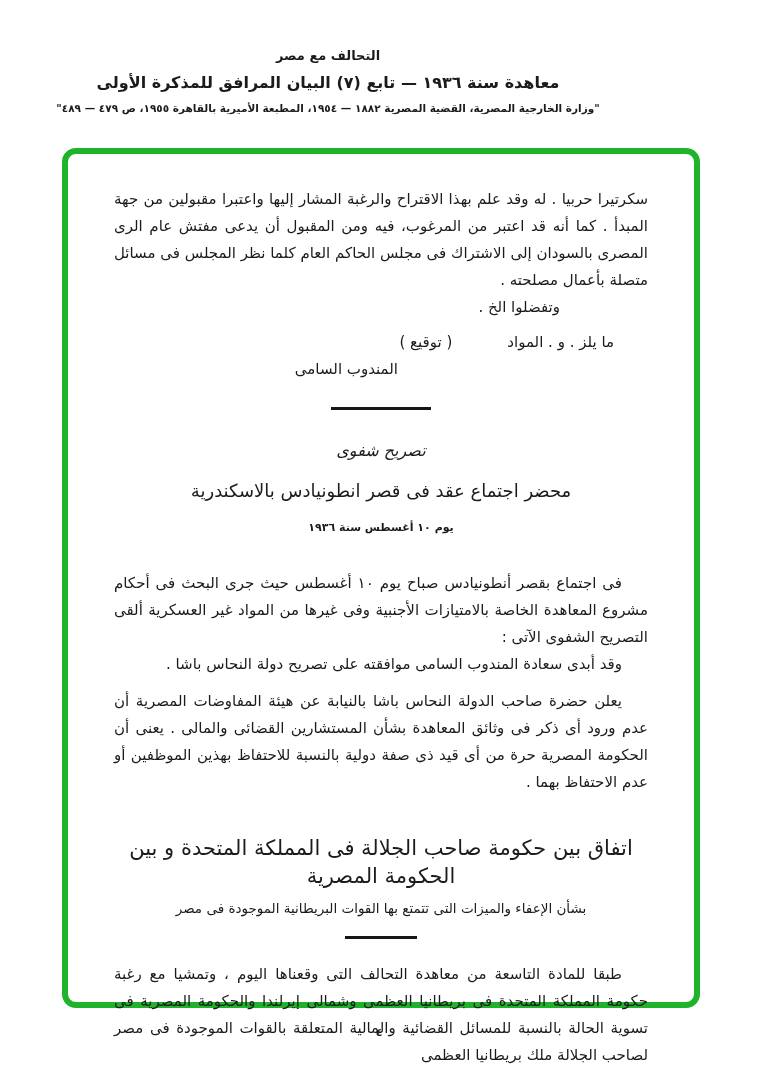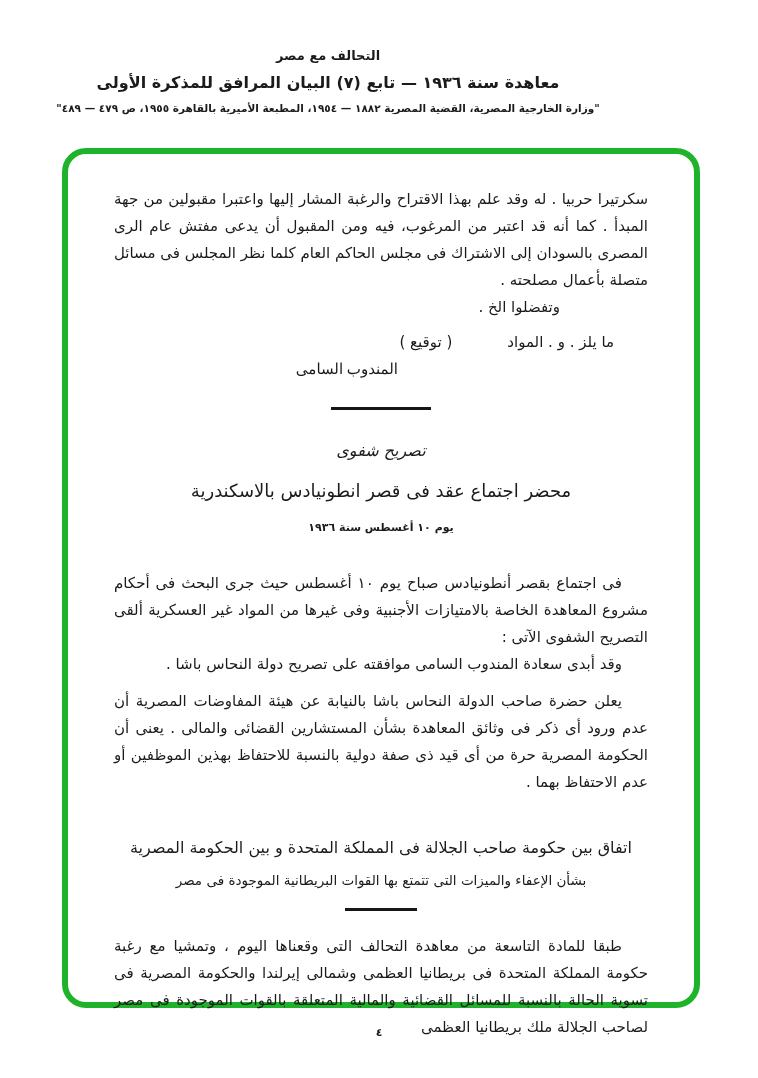--- a/index.html
+++ b/index.html
@@ -17,21 +17,21 @@
   .hdr { direction: rtl; text-align: center; }
   .h-title  { padding-top: 48px; font-size: 13px; font-weight: bold; letter-spacing: .5px; }
   .h-sub    { margin-top: 10px; font-size: 16px; font-weight: bold; }
   .h-cite   { margin-top: 10px; font-size: 10.5px; font-weight: bold; }
 
   
   .green-box {
     position: absolute; left: 62px; top: 148px;
     width: 638px; height: 860px;
     border: 6px solid #1fb32c;
-    border-radius: 24px;
+    border-radius: 14px;
     box-sizing: border-box;
     background: transparent;
   }
 
   
   .content {
     direction: rtl;
     padding: 32px 46px 0 46px;
     font-size: 15px;
     line-height: 27px;
@@ -43,21 +43,21 @@
 
   .closing { text-align: right; padding-right: 88px; }
 
   .sig { margin-top: 8px; }
   .sig-row {
     display: flex; flex-direction: row;
     justify-content: flex-start; 
     gap: 55px;
     padding-right: 34px;
   }
-  .sig-title { text-align: right; padding-right: 250px; font-family: Liberation Serif, serif; }
+  .sig-title { text-align: right; padding-right: 250px; }
 
   .rule { background: #161616; height: 3px; }
   .rule-1 { width: 100px; margin: 24px auto 0 auto; }
   .rule-2 { width: 72px;  margin: 16px auto 0 auto; }
 
   .st-heading {
     margin: 28px 0 0 0; text-align: center;
     font-size: 16px; font-weight: normal; font-style: italic;
     line-height: 26px; text-indent: 0;
   }
@@ -68,21 +68,21 @@
   }
   .st-date {
     margin-top: 12px; text-align: center;
     font-size: 11px; font-weight: bold; line-height: 20px;
   }
   .p-gap-lg { margin-top: 32px !important; }
   .p-gap-sm { margin-top: 10px !important; }
 
   .ag-heading {
     margin: 38px 0 0 0; text-align: center;
-    font-size: 16px; font-weight: normal; line-height: 28px; text-indent: 0;
+    font-size: 21px; font-weight: normal; line-height: 28px; text-indent: 0;
   }
   .ag-sub {
     margin: 6px 0 0 0; text-align: center;
     font-size: 13.5px; font-weight: normal; line-height: 24px; text-indent: 0;
   }
   .p-gap-rule { margin-top: 22px !important; }
 
   .page-number {
     position: absolute; left: 352px; top: 1026px;
     width: 54px; text-align: center;

